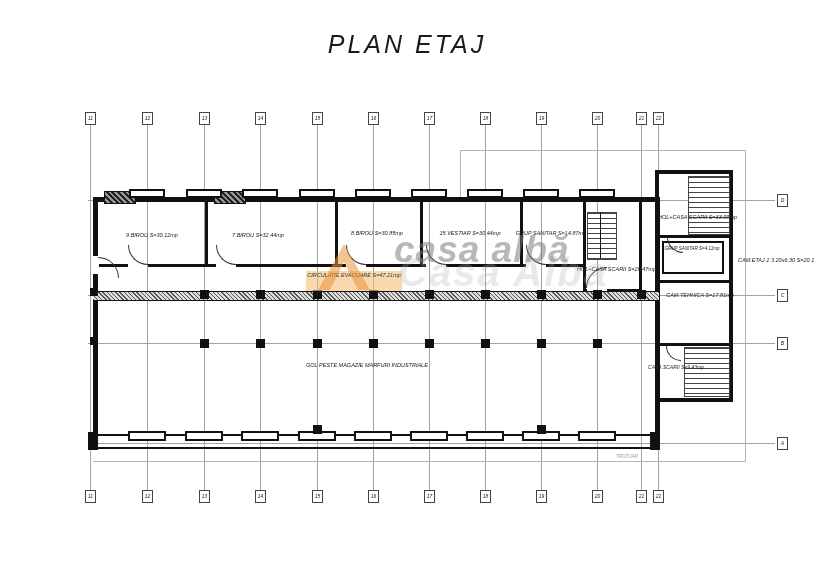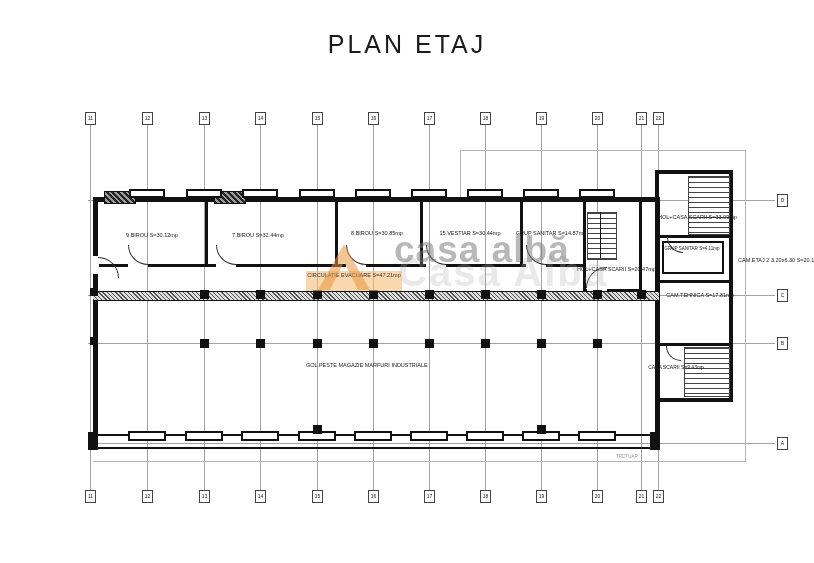--- a/index.html
+++ b/index.html
@@ -1,17 +1,17 @@
 <!DOCTYPE html>
 <html><head>
 <meta charset="utf-8">
 <style>
   html,body{margin:0;padding:0;background:#fff;}
   #stage{position:relative;width:814px;height:563px;background:#fff;overflow:hidden;
-         font-family:"Liberation Sans",sans-serif;color:#111;}
+         font-family:"Liberation Sans",sans-serif;color:#111;font-style:italic;}
   .abs{position:absolute;}
   .w{position:absolute;background:#111;}
   .gline{position:absolute;background:#a3a3a3;}
   .grayline{position:absolute;background:#b5b5b5;}
   .bubble{position:absolute;width:9px;height:11px;border:1px solid #444;background:#fff;
           font-size:5px;line-height:11px;text-align:center;color:#222;}
   .lbl{position:absolute;font-size:5.5px;line-height:1.35;text-align:center;color:#222;
        white-space:nowrap;z-index:20;}
   .hatchwall{position:absolute;background:repeating-linear-gradient(45deg,#555 0 1px,#ddd 1px 3px);
              border-top:1px solid #111;border-bottom:1px solid #111;}

